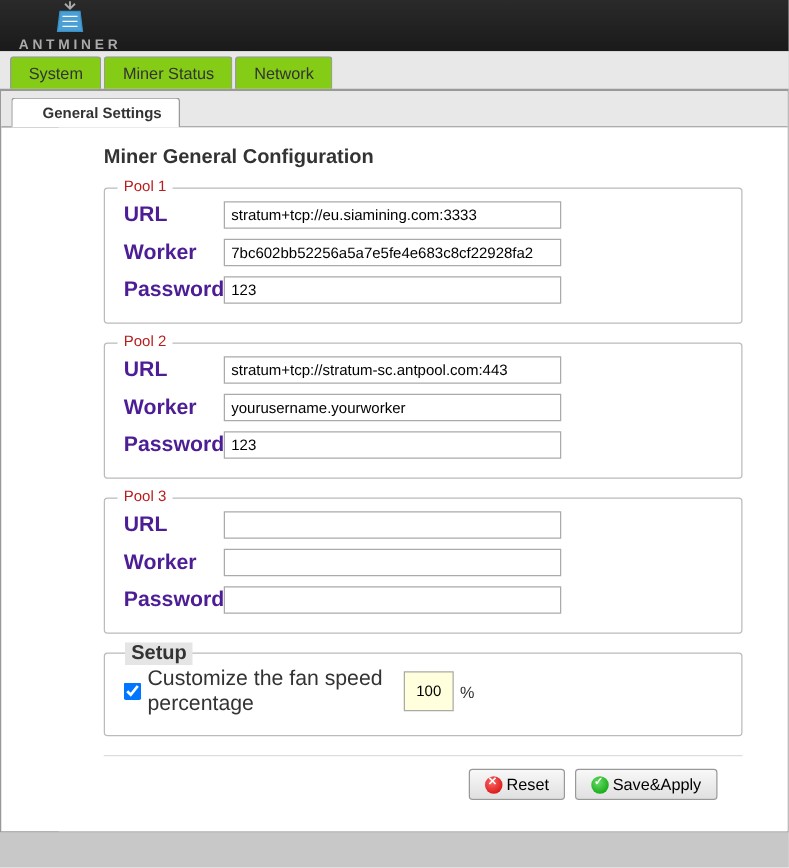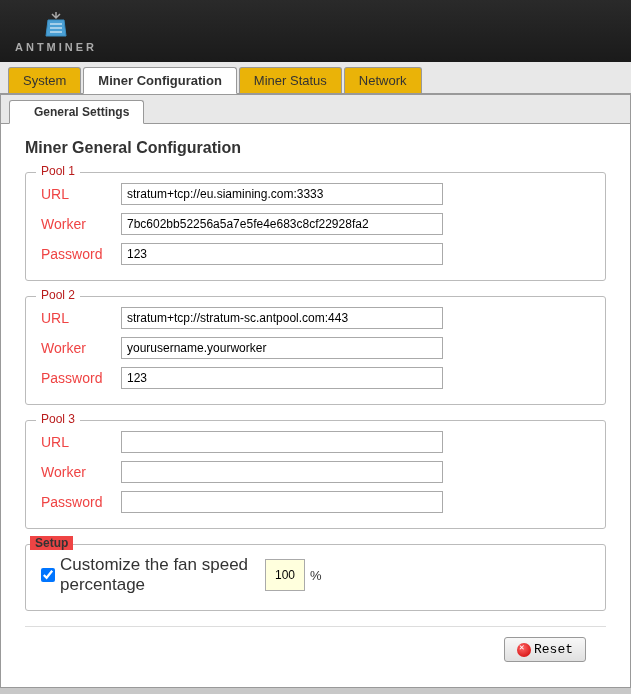--- a/index.html
+++ b/index.html
@@ -7,21 +7,21 @@
       font-family: Arial, sans-serif;
       font-size: 13px;
       background: #d0d0d0;
       width: 631px;
       min-height: 694px;
     }
 
     
     .header {
       background: linear-gradient(to bottom, #2a2a2a, #1a1a1a);
-      height: 62px;
+      height: 41px;
       display: flex;
       align-items: center;
       padding: 0 15px;
     }
     .logo-area {
       display: flex;
       flex-direction: column;
       align-items: center;
       color: white;
     }
@@ -43,21 +43,21 @@
       border-bottom: 1px solid #999;
       display: flex;
       align-items: flex-end;
       padding: 4px 8px 0 8px;
       gap: 2px;
     }
     .nav-tab {
       padding: 5px 14px;
       border: 1px solid #999;
       border-bottom: none;
-      background: #eab308;
+      background: #84cc16;
       cursor: pointer;
       border-radius: 3px 3px 0 0;
       font-size: 13px;
       color: #333;
     }
     .nav-tab.active {
       background: #fff;
       font-weight: bold;
       border-bottom: 1px solid #fff;
       position: relative;
@@ -95,21 +95,22 @@
       font-weight: bold;
       border-bottom: 1px solid #fff;
       position: relative;
       bottom: -1px;
       padding-left: 24px;
     }
 
     
     .page-content {
       background: #fff;
-      padding: 15px 24px;
+      padding: 15px 36px;
+      margin-left: 46px;
     }
     .page-title {
       font-size: 16px;
       font-weight: bold;
       color: #333;
       margin-bottom: 15px;
     }
 
     
     .pool-section {
@@ -133,47 +134,48 @@
     .form-row {
       display: flex;
       align-items: center;
       margin-bottom: 8px;
     }
     .form-row:last-child {
       margin-bottom: 0;
     }
     .form-label {
       width: 80px;
-      color: #ef4444;
-      font-size: 14px;
+      color: #4c1d95;
+      font-size: 17px;
+      font-weight: bold;
     }
     .form-input {
-      width: 322px;
+      width: 270px;
       height: 22px;
       border: 1px solid #aaa;
       padding: 2px 5px;
       font-size: 12px;
       background: #fff;
     }
 
     
     .setup-section {
       border: 1px solid #bbb;
       border-radius: 3px;
       padding: 10px 15px 15px 15px;
       margin-bottom: 15px;
       position: relative;
     }
     .setup-legend {
       position: absolute;
       top: -9px;
-      left: 4px;
-      background: #ef4444;
+      left: 16px;
+      background: #e5e5e5;
       padding: 0 5px;
-      font-size: 12px;
+      font-size: 16px;
       color: #333;
       font-weight: bold;
     }
     .setup-row {
       display: flex;
       align-items: center;
       flex-wrap: wrap;
       gap: 5px;
     }
     .setup-label {
@@ -207,21 +209,20 @@
     .btn {
       padding: 4px 12px;
       border: 1px solid #999;
       cursor: pointer;
       font-size: 13px;
       border-radius: 3px;
       display: flex;
       align-items: center;
       gap: 3px;
       background: linear-gradient(to bottom, #f8f8f8, #e0e0e0);
-      font-family: Liberation Mono, monospace;
     }
     .btn-icon-red {
       display: inline-block;
       width: 14px;
       height: 14px;
       background: radial-gradient(circle at 40% 35%, #ff6666, #cc0000);
       border-radius: 50%;
       position: relative;
     }
     .btn-icon-red::after {
@@ -274,21 +275,20 @@
           <path d="M8 10 L24 10 L26 26 L6 26 Z" fill="#4a9fd4" stroke="#3a8fc4" stroke-width="1"></path>
           <path d="M10 14 L22 14 M10 18 L22 18 M10 22 L22 22" stroke="#fff" stroke-width="1"></path>
         </svg>
       </div>
       <div class="logo-text">ANTMINER</div>
     </div>
   </div>
 
   <div class="main-nav">
     <div class="nav-tab">System</div>
-    <div class="nav-tab active">Miner Configuration</div>
     <div class="nav-tab">Miner Status</div>
     <div class="nav-tab">Network</div>
   </div>
 
   <div class="content-area">
 
     <div class="sub-nav">
       <div class="sub-tab active">General Settings</div>
     </div>
 
@@ -351,17 +351,21 @@
           <input class="fan-speed-input" type="text" value="100" style="">
           <span class="percent-label">%</span>
         </div>
       </div>
 
       <div class="footer-bar">
         <button class="btn">
           <span class="btn-icon-red"></span>
           <span>Reset</span>
         </button>
+        <button class="btn">
+          <span class="btn-icon-green"></span>
+          <span>Save&amp;Apply</span>
+        </button>
       </div>
 
     </div>
   </div>
 </div>
 
 </body></html>

